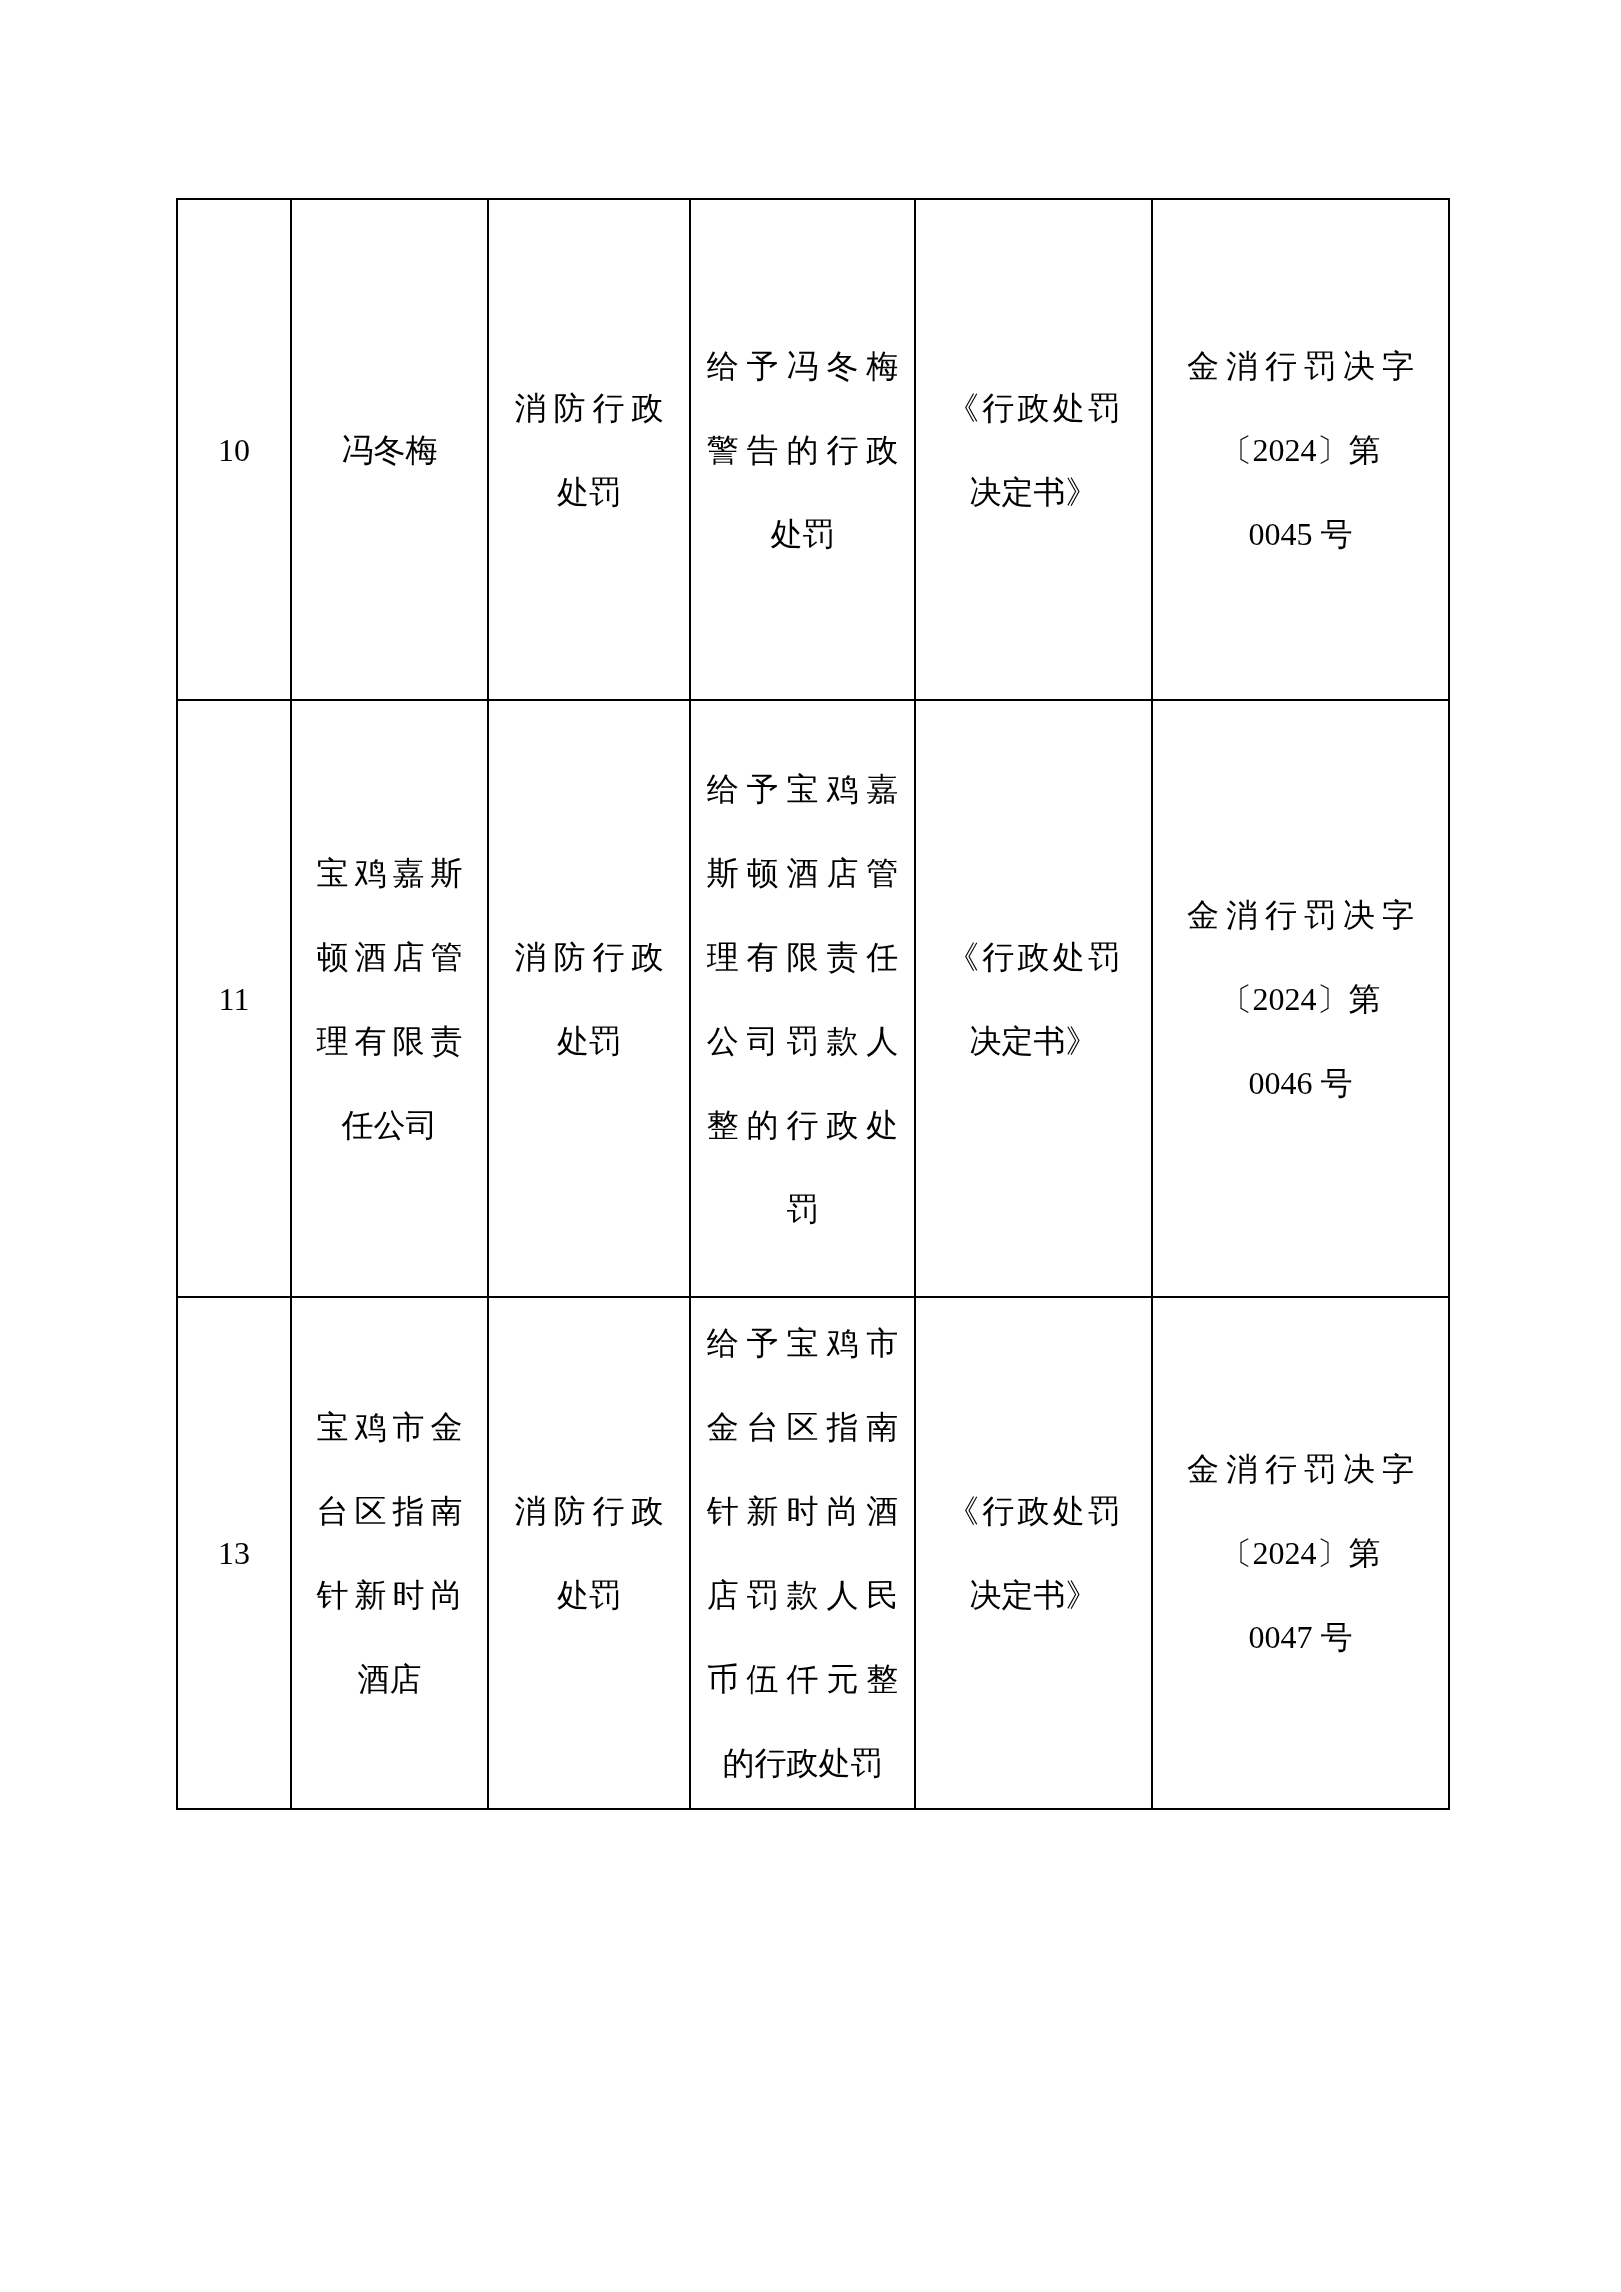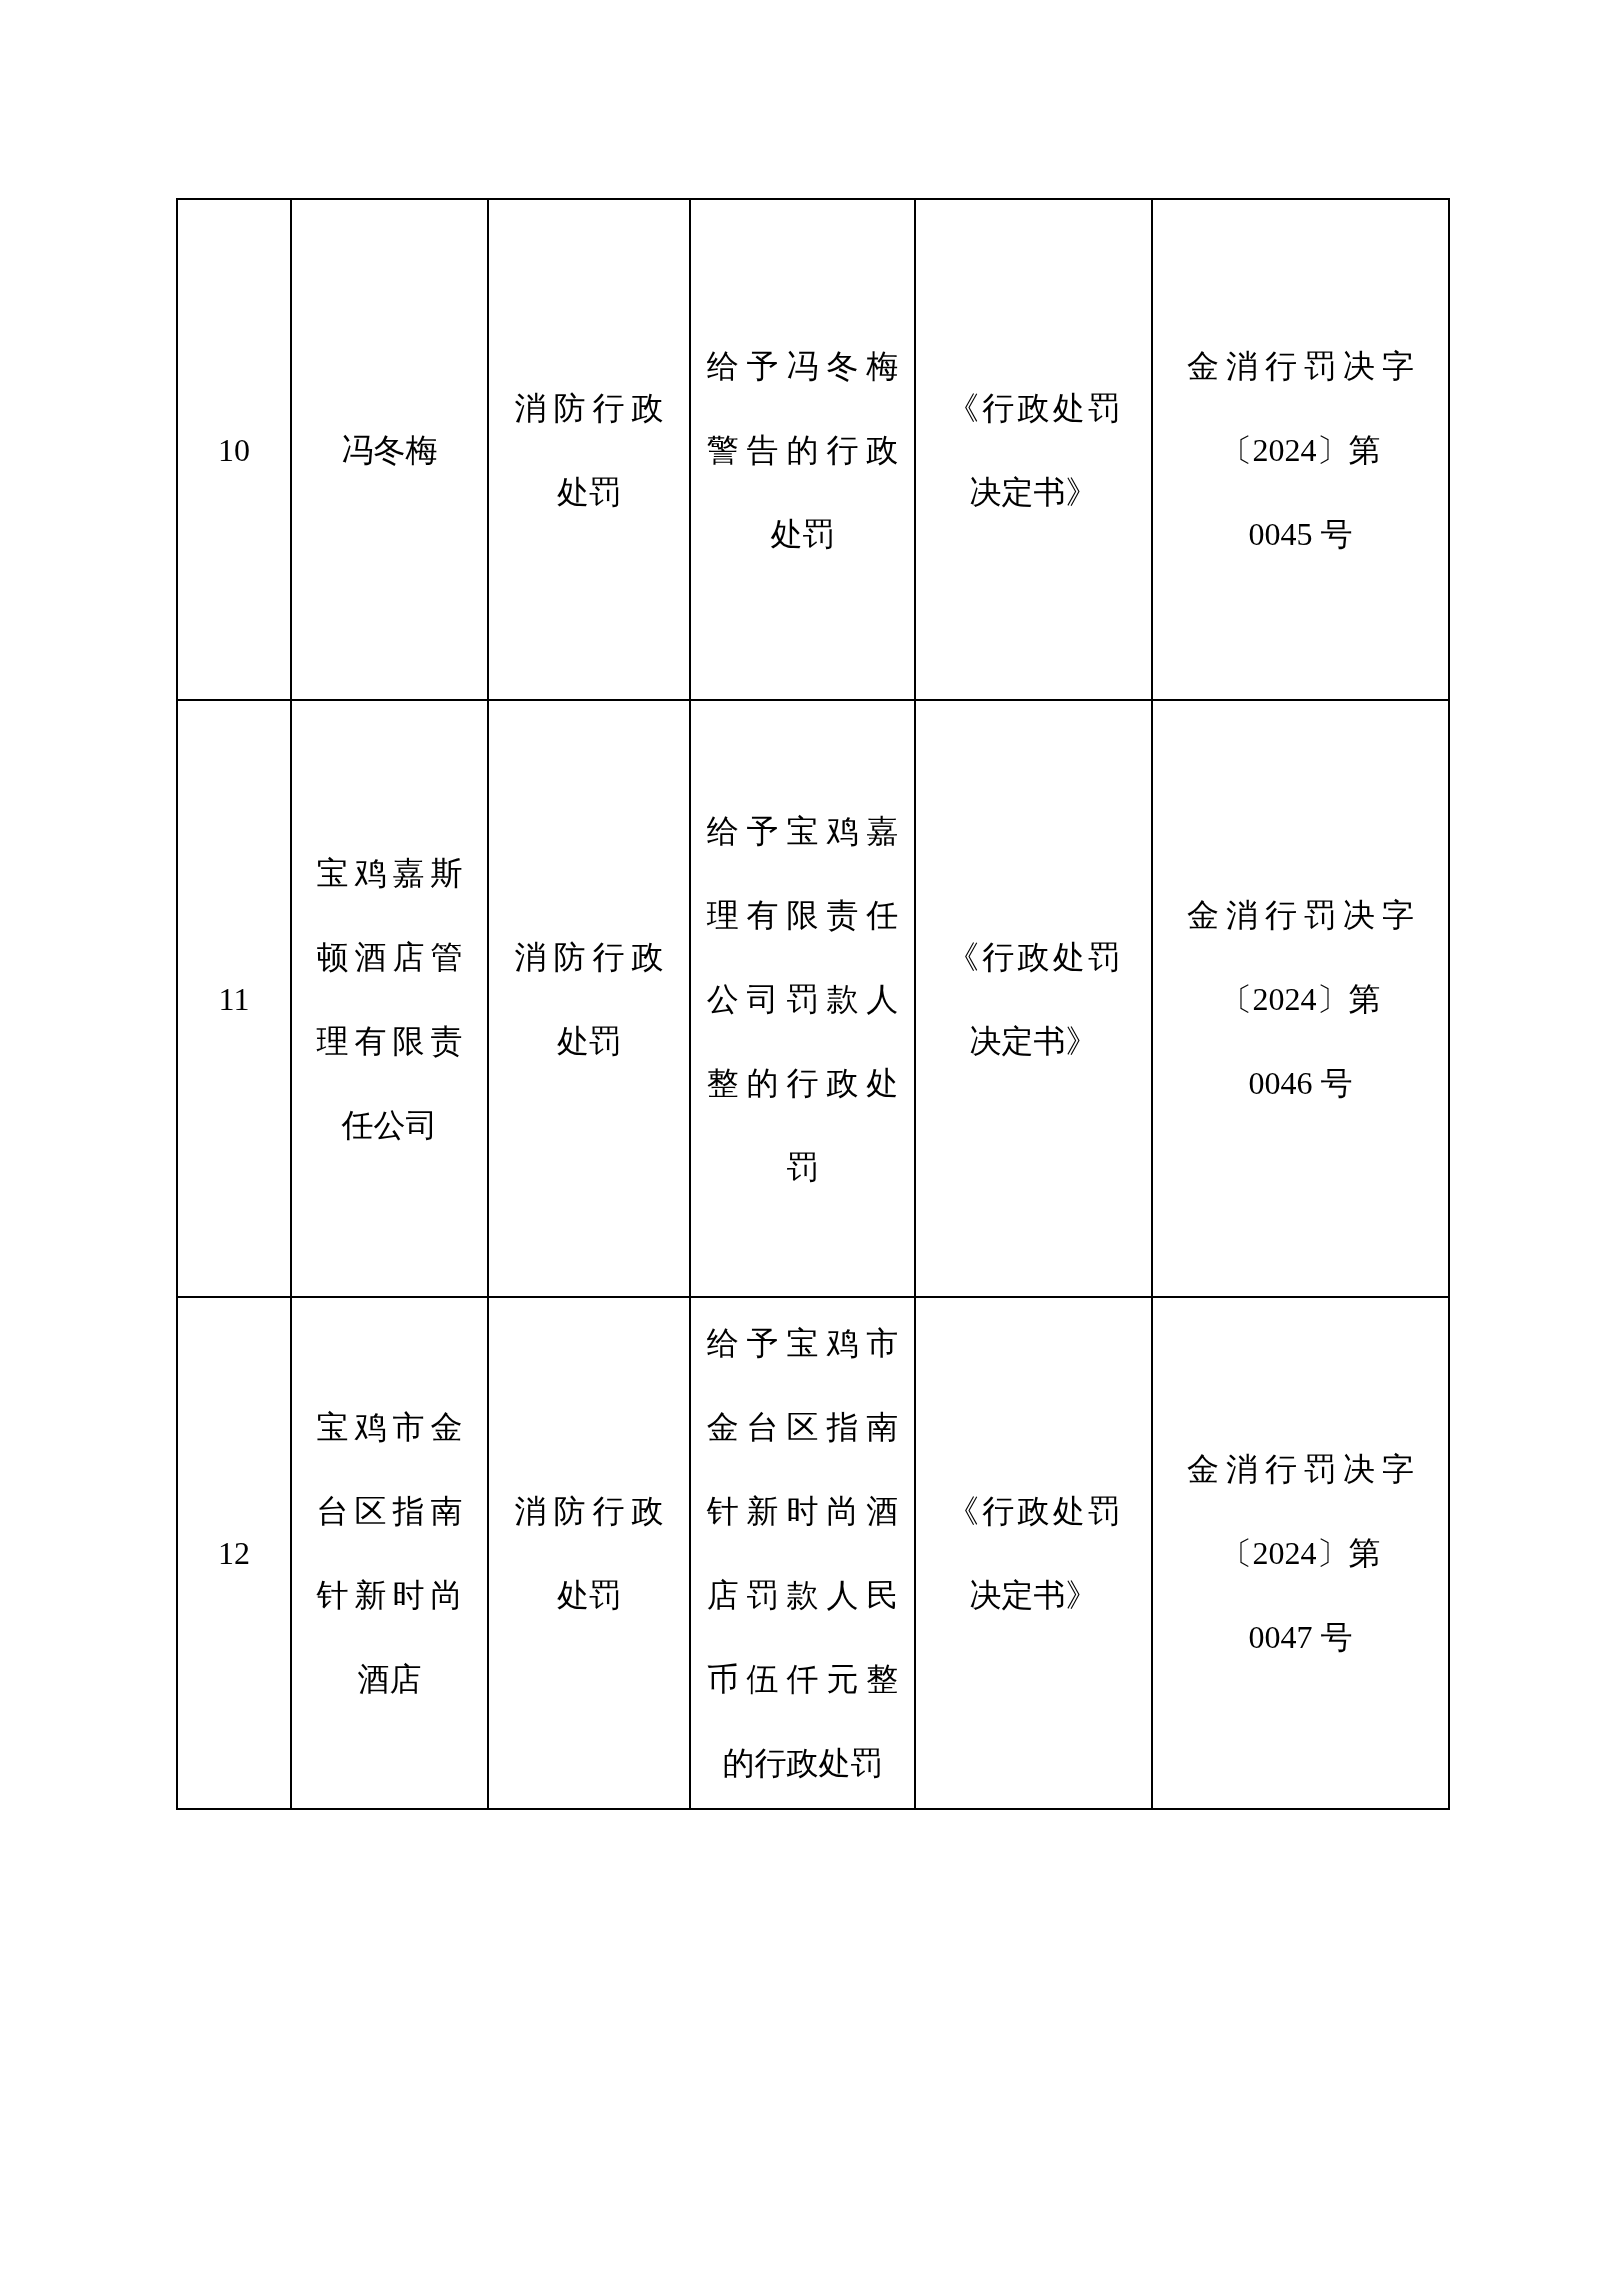--- a/index.html
+++ b/index.html
@@ -95,36 +95,37 @@
         <div class="ln j">顿酒店管</div>
         <div class="ln j">理有限责</div>
         <div class="ln c">任公司</div>
       </div>
       <div class="cell col-penalty_type">
         <div class="ln j">消防行政</div>
         <div class="ln c">处罚</div>
       </div>
       <div class="cell col-penalty_content">
         <div class="ln j">给予宝鸡嘉</div>
+        <div class="ln j">斯顿酒店管</div>
         <div class="ln j">理有限责任</div>
         <div class="ln j">公司罚款人</div>
         <div class="ln j">整的行政处</div>
         <div class="ln c">罚</div>
       </div>
       <div class="cell col-document">
         <div class="ln j">《行政处罚</div>
         <div class="ln c">决定书》</div>
       </div>
       <div class="cell col-document_no">
         <div class="ln j">金消行罚决字</div>
         <div class="ln c">〔2024〕第</div>
         <div class="ln c">0046 号</div>
       </div>
       <div class="cell col-no">
-        <div class="ln c">12</div>
+        <div class="ln c">13</div>
       </div>
       <div class="cell col-party">
         <div class="ln j">宝鸡市金</div>
         <div class="ln j">台区指南</div>
         <div class="ln j">针新时尚</div>
         <div class="ln c">酒店</div>
       </div>
       <div class="cell col-penalty_type">
         <div class="ln j">消防行政</div>
         <div class="ln c">处罚</div>

